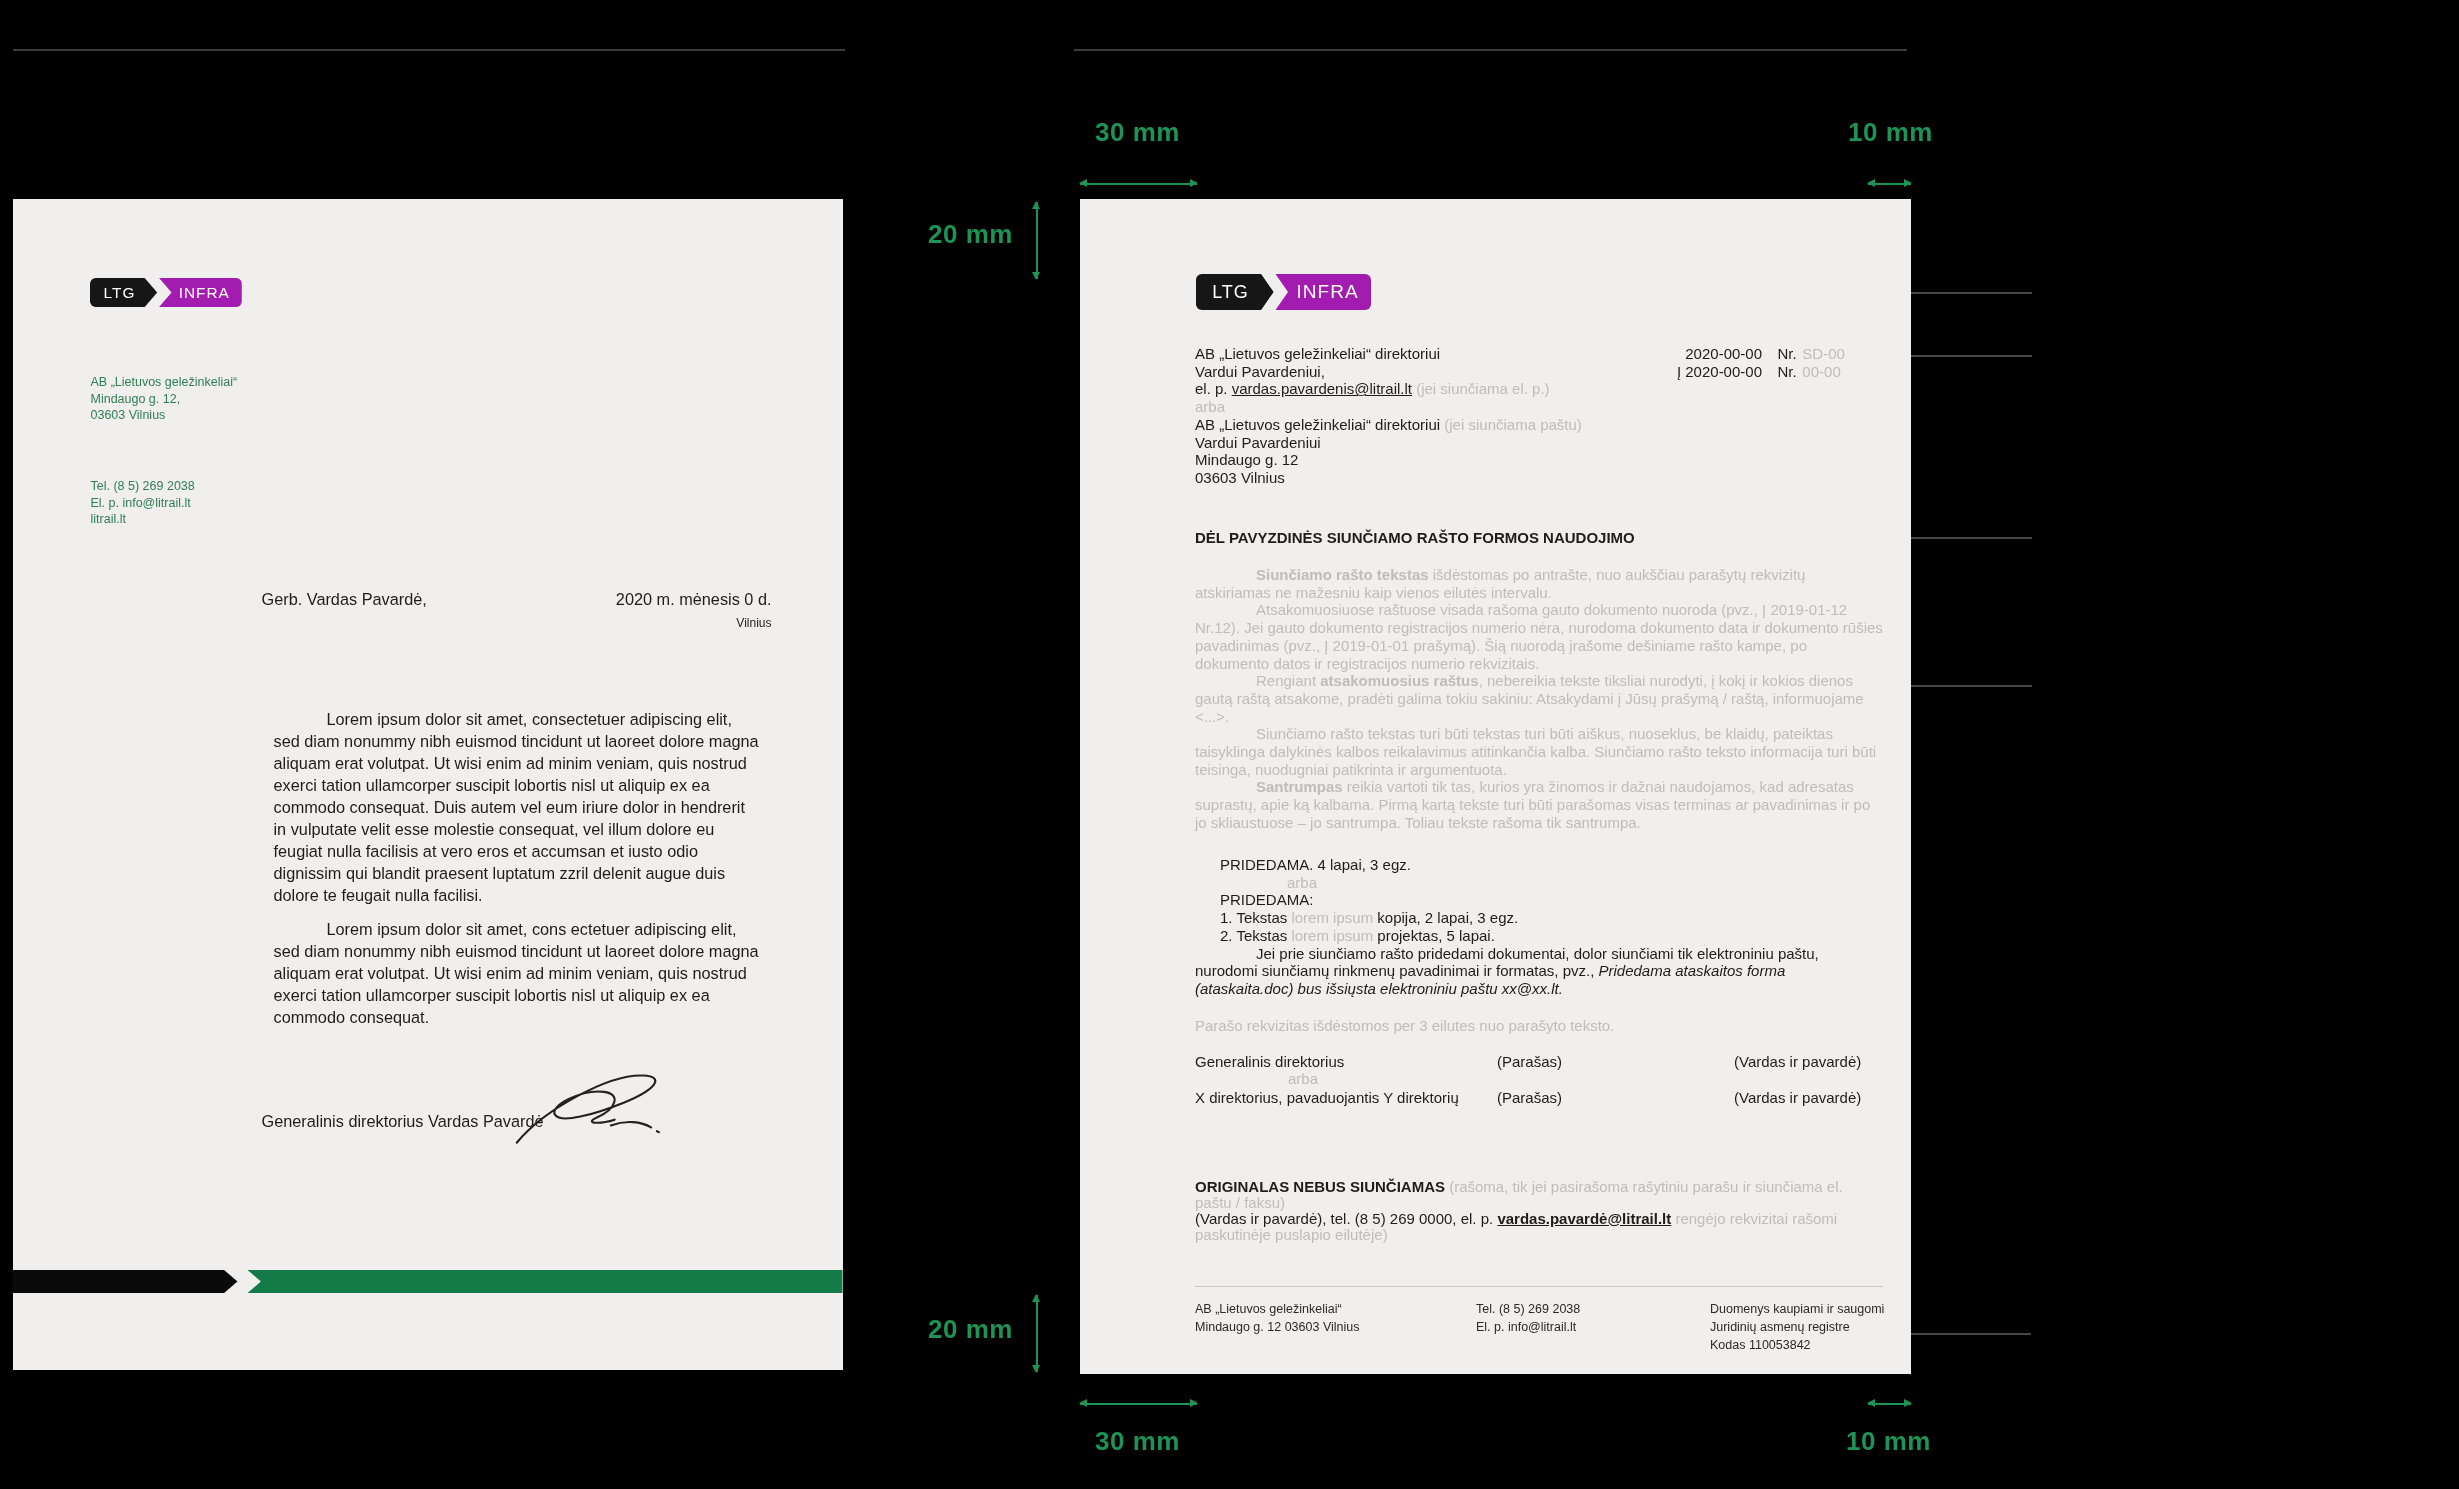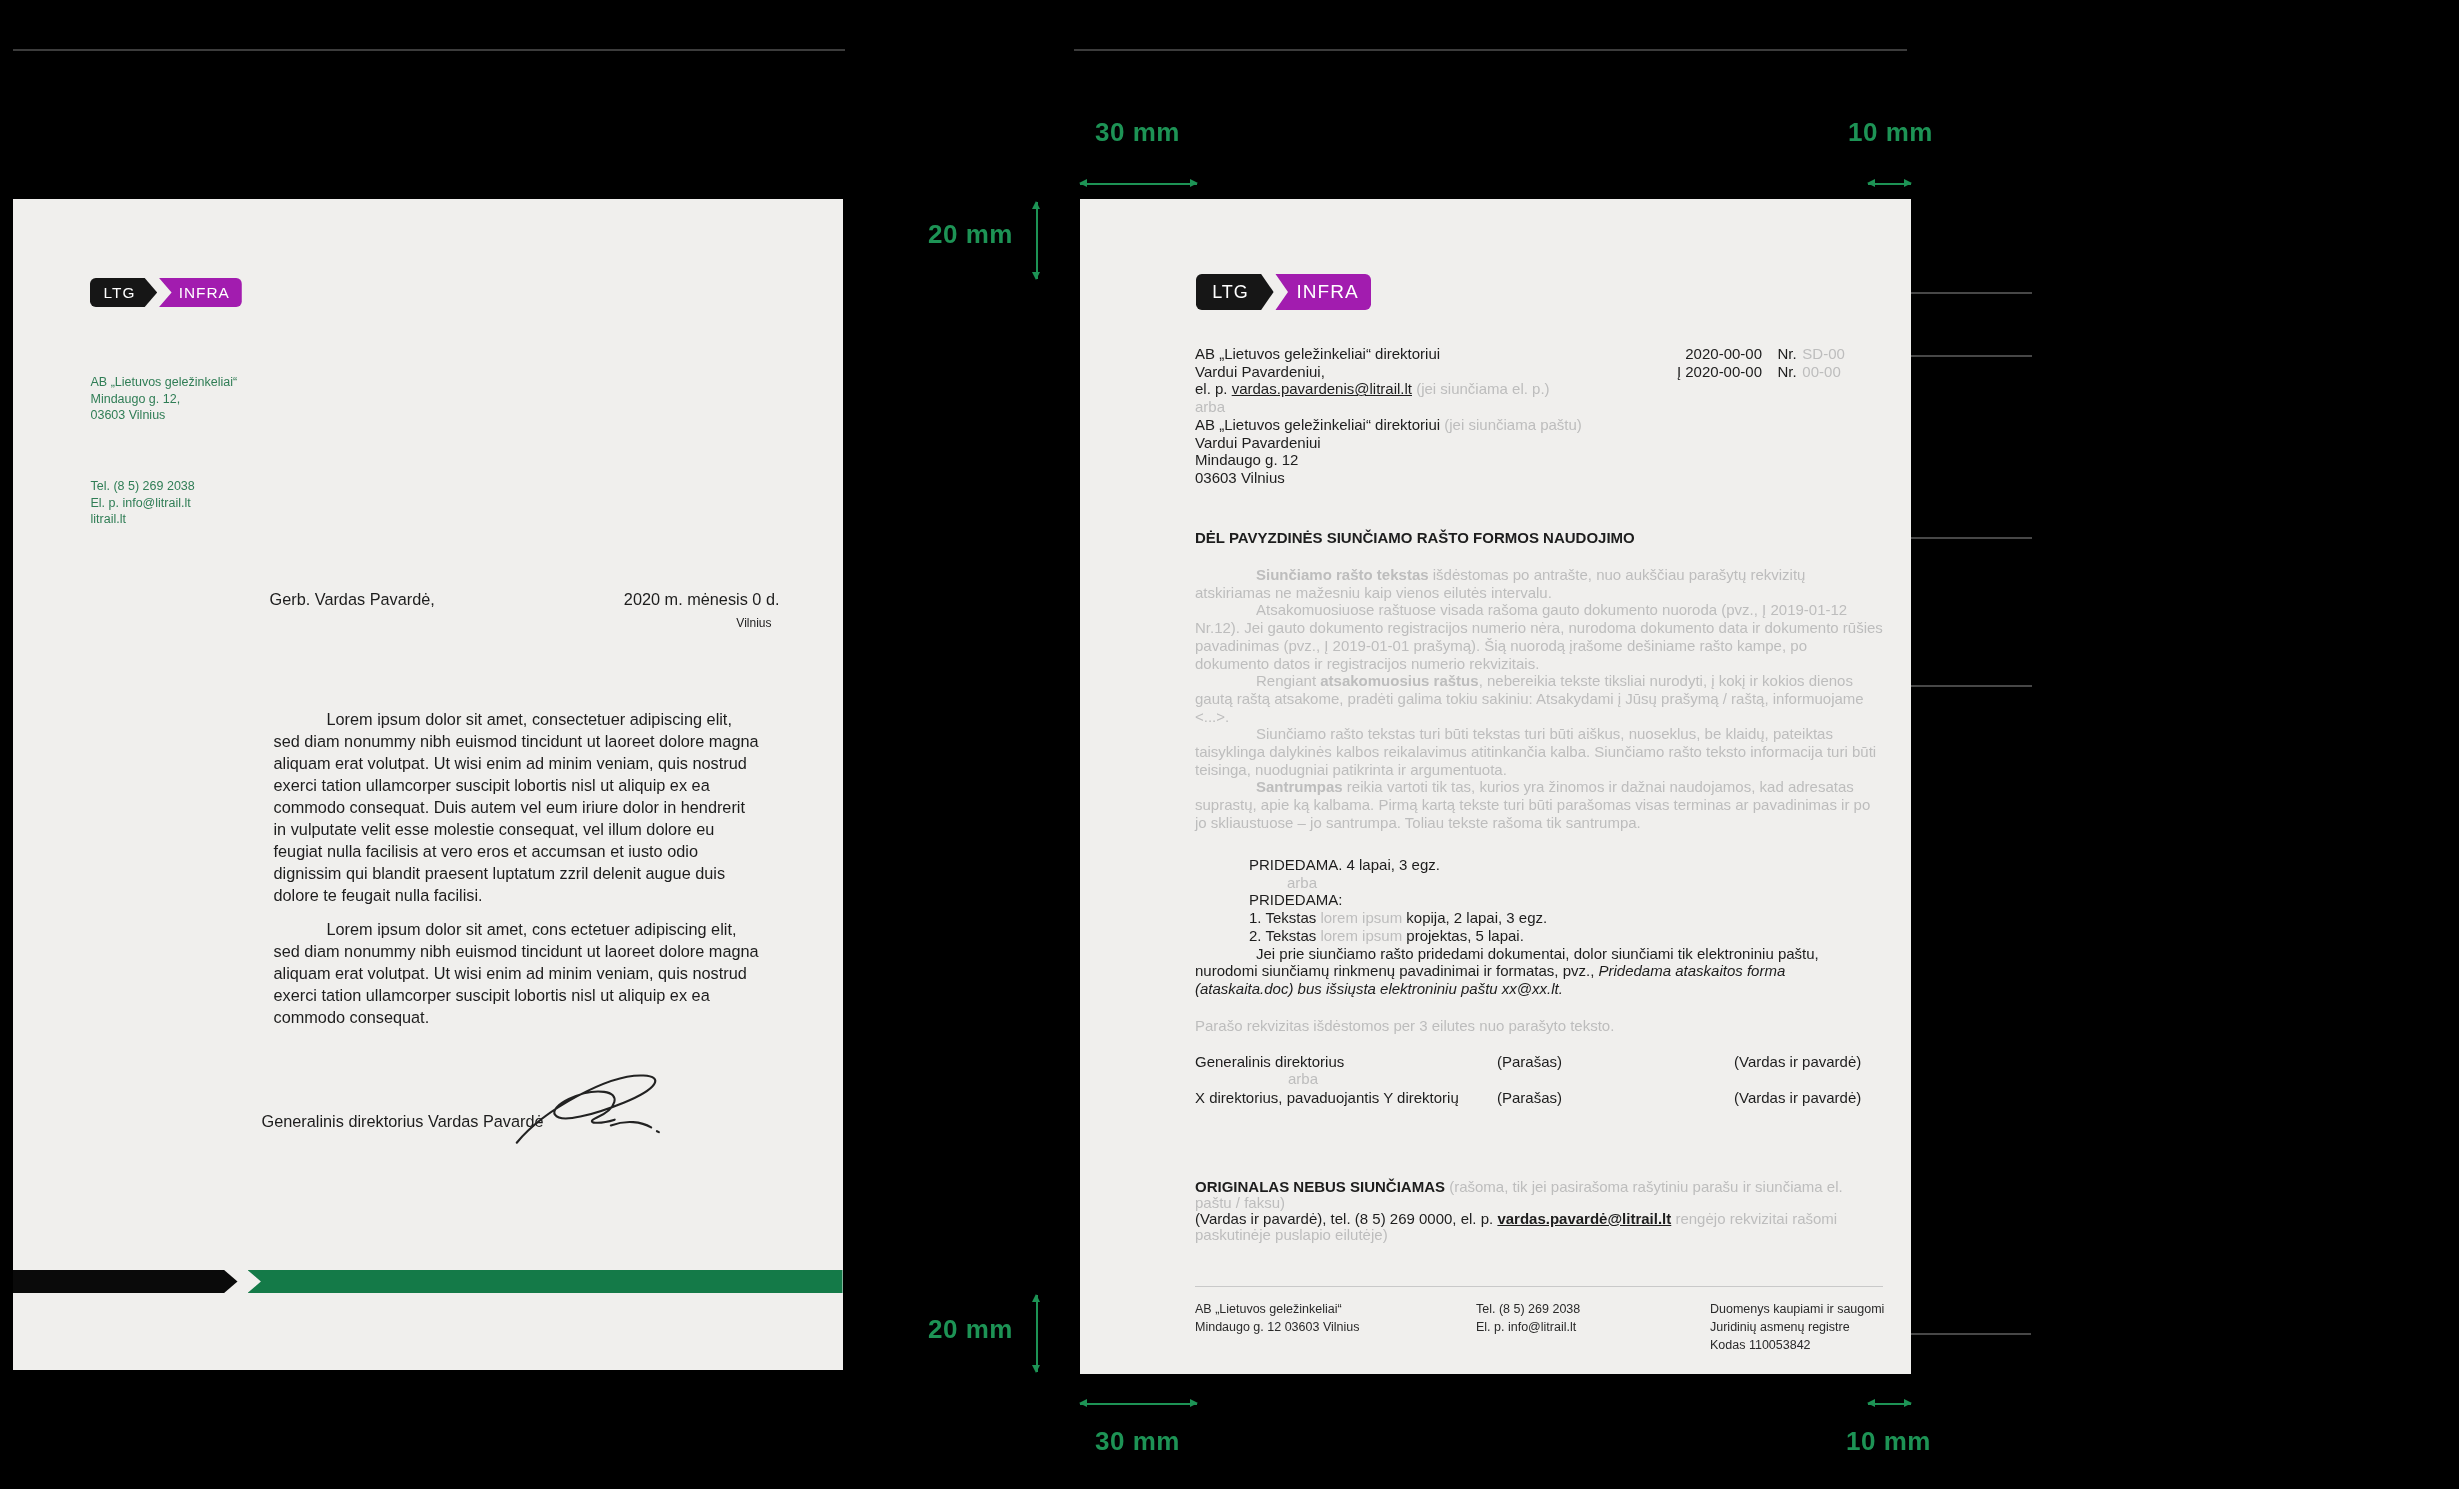--- a/index.html
+++ b/index.html
@@ -40,21 +40,21 @@
   .logo-sm .tag-ltg{width:60px;height:29px;font-size:15.4px;padding-right:7.7px;}
   .logo-sm .tag-infra{width:75px;height:29px;font-size:15.4px;padding-left:7.7px;}
   .logo-lg .tag-ltg{width:69px;height:36px;font-size:18px;padding-right:8.6px;}
   .logo-lg .tag-infra{width:87px;height:36px;font-size:19px;padding-left:8.6px;}
 
   
   .lh-green{color:#2f7d55;font-size:12.5px;line-height:16.7px;}
   .lh-green div{white-space:nowrap;}
   .lh-body{font-size:16.3px;line-height:22px;color:#1d1d1d;width:510px;}
   .lh-body p{margin:12px;text-indent:53px;text-align:left;}
-  .lh-row{display:flex;justify-content:space-between;font-size:16.3px;color:#1d1d1d;width:510px;margin-left:8px;}
+  .lh-row{display:flex;justify-content:space-between;font-size:16.3px;color:#1d1d1d;width:510px;}
   .lh-place{width:510px;text-align:right;font-size:12px;color:#1d1d1d;}
   .signer{font-size:16.3px;color:#1d1d1d;white-space:nowrap;}
 
   
   .stripe{position:absolute;left:0;top:1071px;width:100%;height:23px;}
   .stripe-black{position:absolute;left:0;top:0;width:225px;height:23px;background:#0a0a0a;
       clip-path:polygon(0 0, calc(100% - 13.4px) 0, 100% 50%, calc(100% - 13.4px) 100%, 0 100%);}
   .stripe-green{position:absolute;left:235px;top:0;right:0;height:23px;background:#147a48;
       clip-path:polygon(0 0, 100% 0, 100% 100%, 0 100%, 13.4px 50%);}
 
@@ -65,21 +65,21 @@
   .bold{font-weight:bold;}
   .it{font-style:italic;}
   .und{text-decoration:underline;}
   .wrapblock{width:688px;}
   .wrapblock p{margin:0;white-space:normal;}
   .ind p{text-indent:61px;}
   .ref-row{display:flex;}
   .ref-date{display:inline-block;width:98px;text-align:right;}
   .ref-nr{margin-left:15.4px;}
   .ref-val{margin-left:5.8px;}
-  .att-line{margin-left:54px;}
+  .att-line{margin-left:25px;}
   .att-or{margin-left:92px;}
   .sig-row{position:absolute;left:115px;width:711px;white-space:nowrap;}
   .sig-c2{position:absolute;left:302px;}
   .sig-c3{position:absolute;left:539px;}
   .sep{position:absolute;height:1px;background:#c9c9c9;}
   .foot{font-size:12.5px;line-height:18px;color:#2a2a2a;}
   .foot div{white-space:nowrap;}
   .sigsvg{position:absolute;}
 </style>
 </head>

